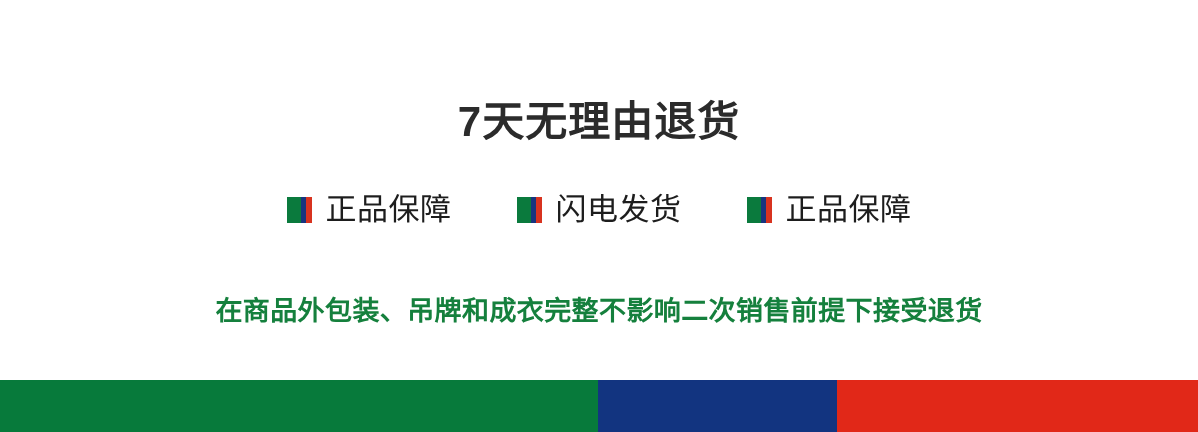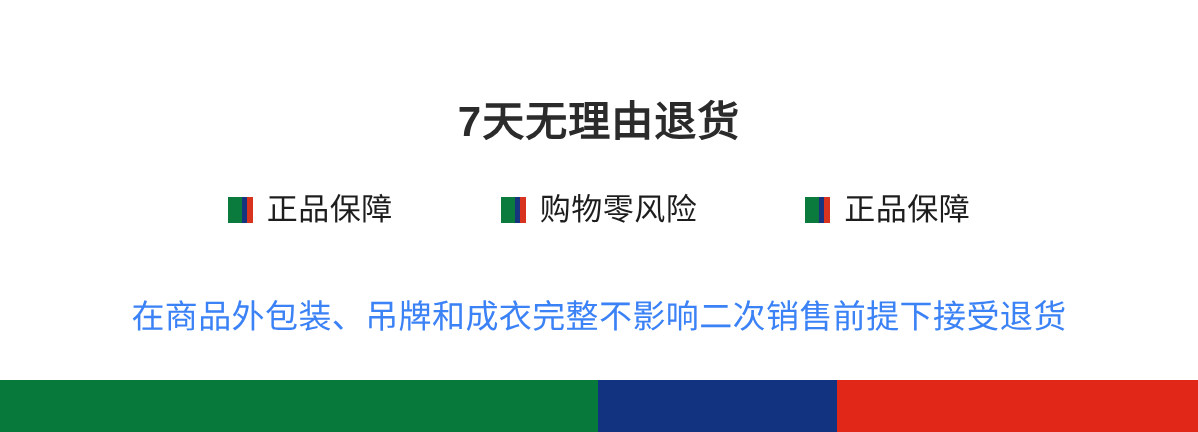--- a/index.html
+++ b/index.html
@@ -44,21 +44,21 @@
   
   .features {
     position: absolute;
     left: 0;
     top: 190px;
     width: 1198px;
     display: flex;
     flex-direction: row;
     justify-content: center;
     align-items: center;
-    gap: 108px;
+    gap: 65px;
   }
   .feature {
     display: flex;
     flex-direction: row;
     align-items: center;
     gap: 14px;
     white-space: nowrap;
   }
   .feature-label {
     font-size: 31px;
@@ -89,24 +89,24 @@
   
   .description-row {
     position: absolute;
     left: 0;
     top: 262px;
     width: 1198px;
     text-align: center;
   }
   .description {
     display: inline-block;
-    font-size: 33px;
+    font-size: 27px;
     line-height: 44px;
-    color: #3b82f6;
-    font-weight: 400;
+    color: #15803d;
+    font-weight: 700;
     letter-spacing: 0.4px;
     white-space: nowrap;
   }
 
   
   .color-bar {
     position: absolute;
     left: 0;
     top: 380px;
     width: 1198px;
@@ -135,21 +135,21 @@
       </span>
       <span class="feature-label">正品保障</span>
     </div>
 
     <div class="feature">
       <span class="flag-icon">
         <span class="stripe s-green" style="background:#0a7a3d"></span>
         <span class="stripe s-blue" style="background:#17357f"></span>
         <span class="stripe s-red" style="background:#d8331f"></span>
       </span>
-      <span class="feature-label">购物零风险</span>
+      <span class="feature-label">闪电发货</span>
     </div>
 
     <div class="feature">
       <span class="flag-icon">
         <span class="stripe s-green" style="background:#0a7a3d"></span>
         <span class="stripe s-blue" style="background:#17357f"></span>
         <span class="stripe s-red" style="background:#d8331f"></span>
       </span>
       <span class="feature-label">正品保障</span>
     </div>

